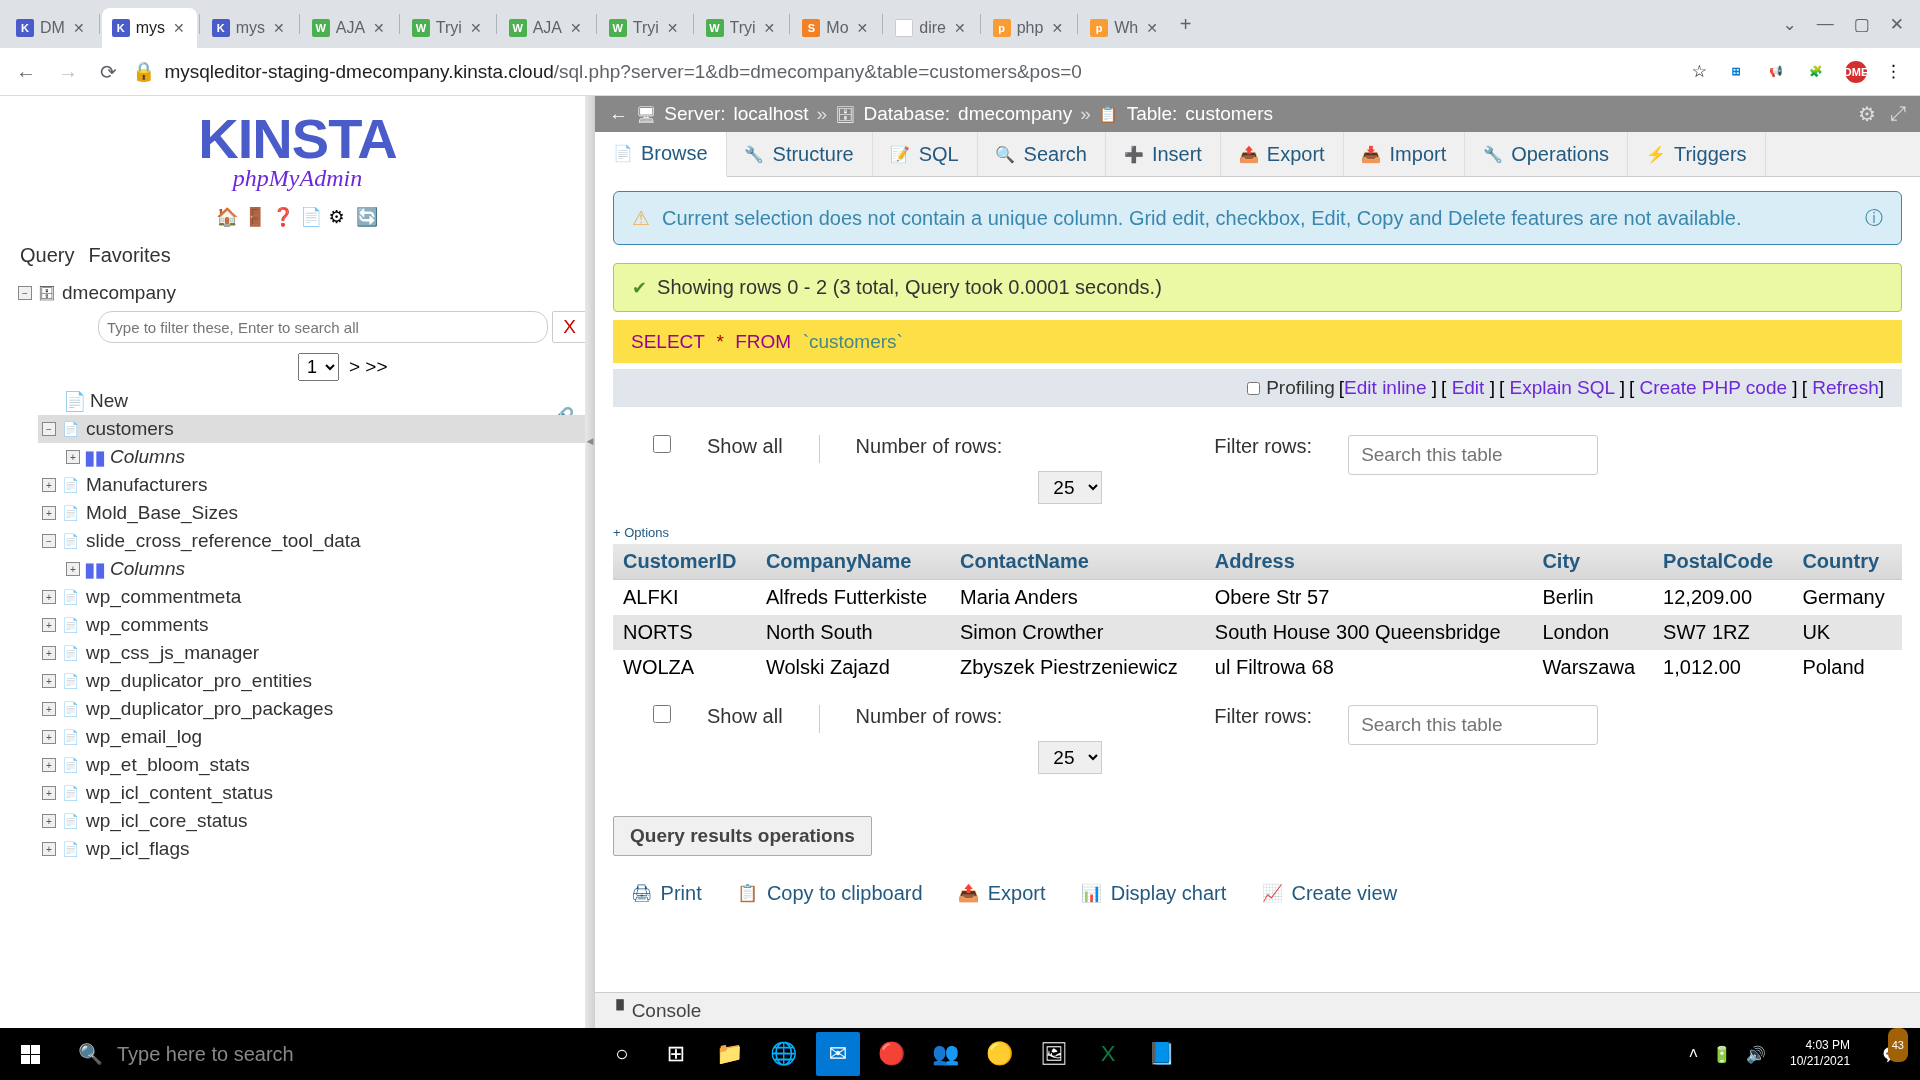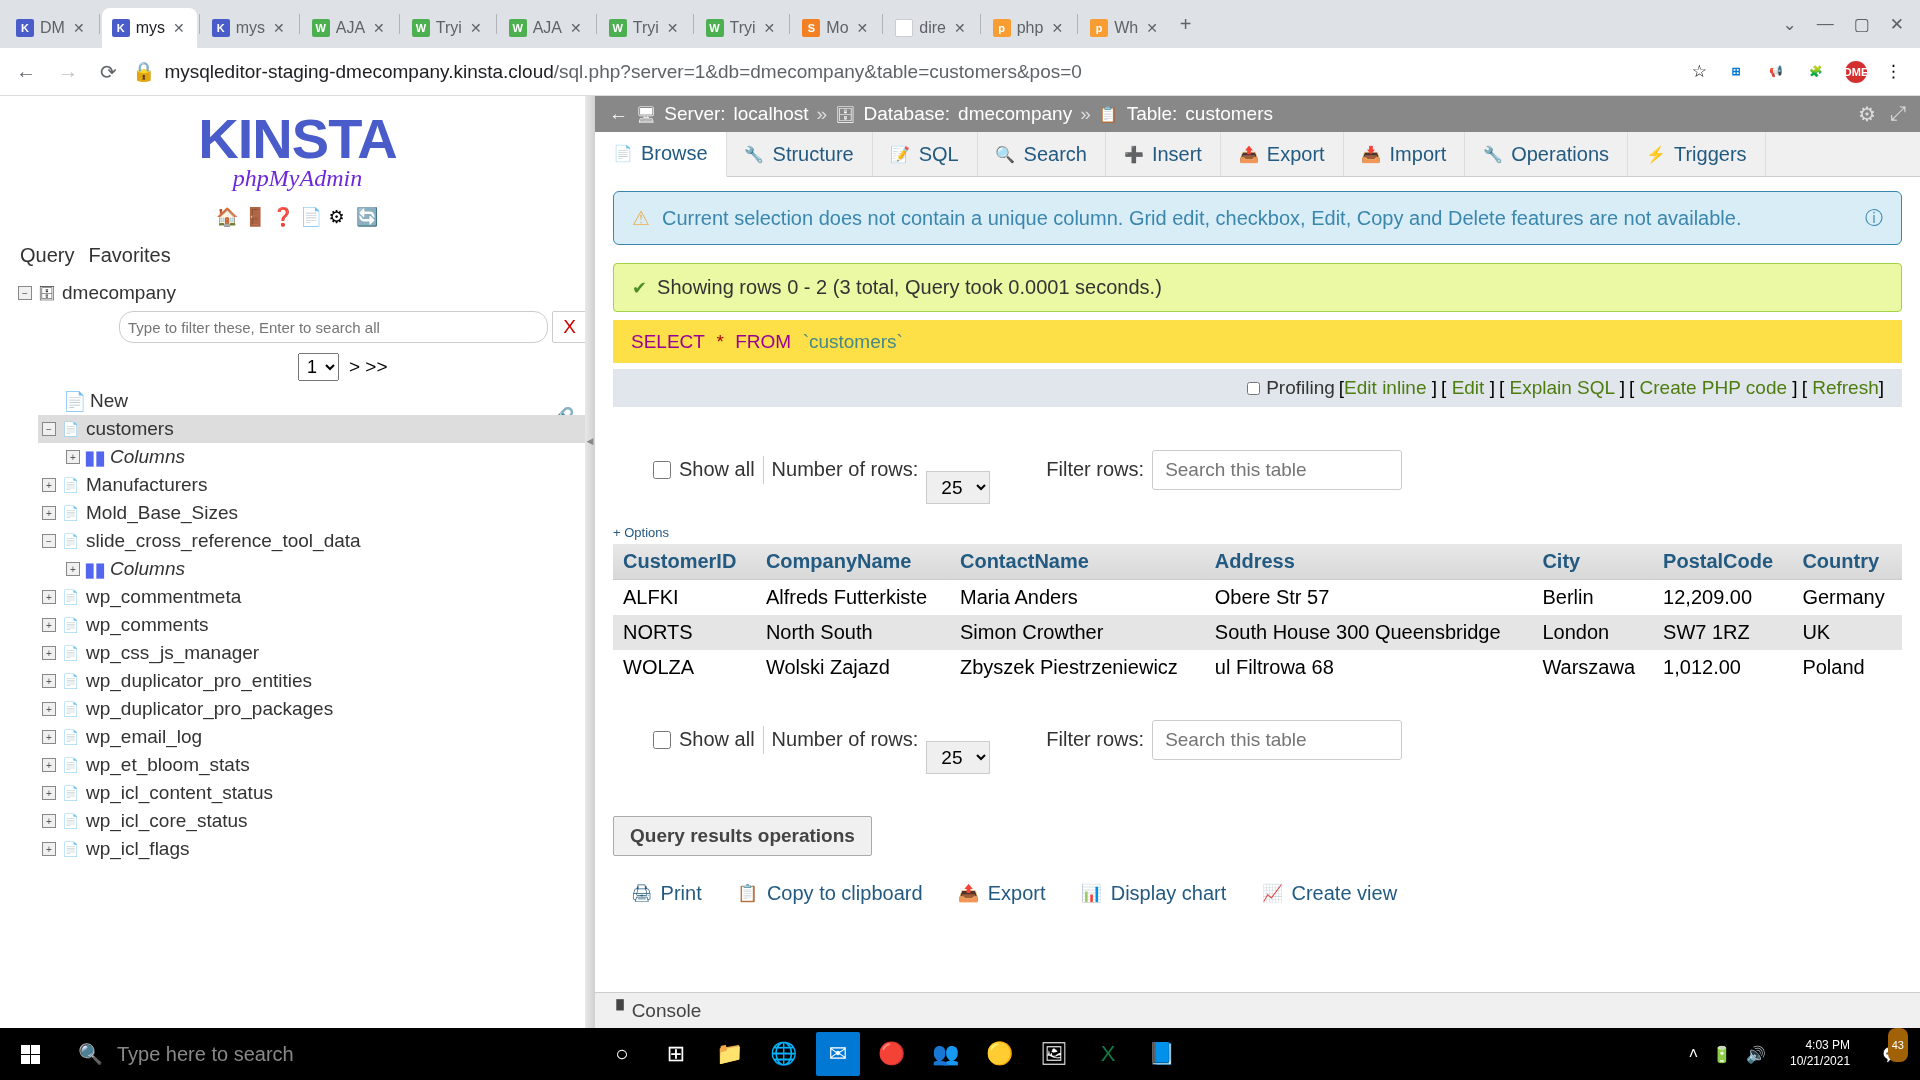--- a/index.html
+++ b/index.html
@@ -42,21 +42,21 @@
 .tree { flex: 1; overflow-y: auto; padding: 4px 0 4px 14px; font-size: 19px; position: relative; }
 .tree-row { display: flex; align-items: center; gap: 6px; padding: 3px 4px; cursor: pointer; color: #333; }
 .tree-row.selected { background: #ddd; }
 .tree-toggle { width: 14px; height: 14px; border: 1px solid #888; background: #f0f0f0; font-size: 10px; display: inline-flex; align-items: center; justify-content: center; color: #555; flex-shrink: 0; }
 .tree-icon { width: 18px; height: 18px; display: inline-flex; align-items: center; justify-content: center; flex-shrink: 0; }
 .tree-icon.db::before { content: "🗄"; font-size: 14px; }
 .tree-icon.tbl::before { content: "📄"; font-size: 14px; }
 .tree-icon.cols { color: #56e; font-weight: bold; }
 .tree-children { margin-left: 24px; }
 .tree-filter-row { display: flex; gap: 4px; padding: 4px 8px 4px 60px; }
-.tree-filter { flex: 1; border: 1px solid #ccc; padding: 4px 8px; font-size: 15px; border-radius: 14px; margin-left: 21px; }
+.tree-filter { flex: 1; border: 1px solid #ccc; padding: 4px 8px; font-size: 15px; border-radius: 14px; }
 .tree-filter-x { border: 1px solid #ccc; padding: 4px 10px; color: #c00; cursor: pointer; border-radius: 2px; }
 .tree-paging { display: flex; align-items: center; gap: 10px; padding: 6px 0 6px 260px; font-size: 19px; }
 .tree-paging select { font-size: 18px; padding: 2px 4px; }
 .link-icon { position: absolute; right: 20px; top: 310px; font-size: 18px; color: #888; }
 .sidebar-divider { position: absolute; right: 0; top: 0; bottom: 0; width: 10px; background: linear-gradient(to right, #e8e8e8, #d0d0d0); cursor: ew-resize; display: flex; align-items: center; justify-content: center; }
 .sidebar-divider::after { content: "◀"; font-size: 9px; color: #888; position: absolute; top: 340px; }
 
 .main { flex: 1; display: flex; flex-direction: column; background: #fff; overflow: hidden; }
 .breadcrumb-bar { background: #888; color: #fff; display: flex; align-items: center; padding: 6px 14px; font-size: 19px; gap: 8px; }
 .bc-sep { color: #ddd; }
@@ -74,23 +74,23 @@
 .notice .warn-icon { color: #f0ad4e; font-size: 20px; }
 .notice .info-icon { margin-left: auto; color: #3a87ad; font-size: 18px; }
 .success { background: #ebf8a4; border: 1px solid #a2d246; border-radius: 4px; padding: 12px 18px; font-size: 20px; color: #333; display: flex; align-items: center; gap: 10px; margin-bottom: 8px; }
 .success .check { color: #4c8c2b; font-size: 18px; }
 .sql-box { background: #fde047; padding: 10px 18px; font-family: monospace; font-size: 19px; margin-bottom: 6px; }
 .sql-kw { color: #909; }
 .sql-star { color: #a00; }
 .sql-tbl { color: #488; }
 .sql-actions { background: #e0e6eb; padding: 8px 18px; text-align: right; font-size: 19px; display: flex; justify-content: flex-end; align-items: center; gap: 4px; margin-bottom: 18px; }
 .sql-actions label { display: flex; align-items: center; gap: 6px; color: #333; }
-.sql-actions a { color: #4d7c0f; cursor: pointer; }
-
-.row-controls { display: flex; align-items: center; gap: 8px; padding: 10px 0 18px 40px; font-size: 20px; color: #333; }
+.sql-actions a { color: #6d28d9; cursor: pointer; }
+
+.row-controls { display: flex; align-items: flex-start; gap: 36px; padding: 10px 0 18px 40px; font-size: 20px; color: #333; }
 .row-controls input[type=checkbox] { width: 18px; height: 18px; }
 .row-controls select { font-size: 19px; padding: 4px 10px; border: 1px solid #ccc; margin-top: 36px; }
 .filter-input { border: 1px solid #ccc; padding: 8px 12px; font-size: 19px; width: 250px; border-radius: 3px; }
 .vdiv { width: 1px; height: 28px; background: #ccc; }
 
 .options-link { color: #235a81; font-size: 13px; cursor: pointer; margin-bottom: 4px; display: inline-block; }
 
 .data-table { width: 100%; border-collapse: collapse; font-size: 20px; margin-bottom: 10px; }
 .data-table th { text-align: left; padding: 6px 10px; background: linear-gradient(#e8e8e8, #d8d8d8); color: #235a81; font-weight: bold; border-bottom: 1px solid #ccc; }
 .data-table td { padding: 6px 10px; }

